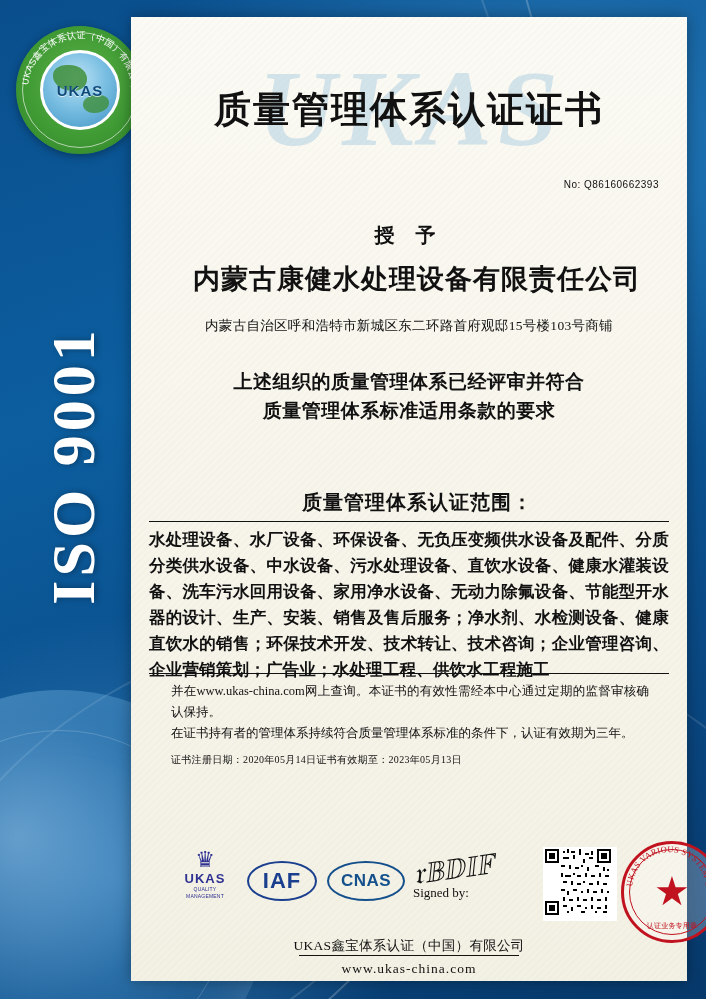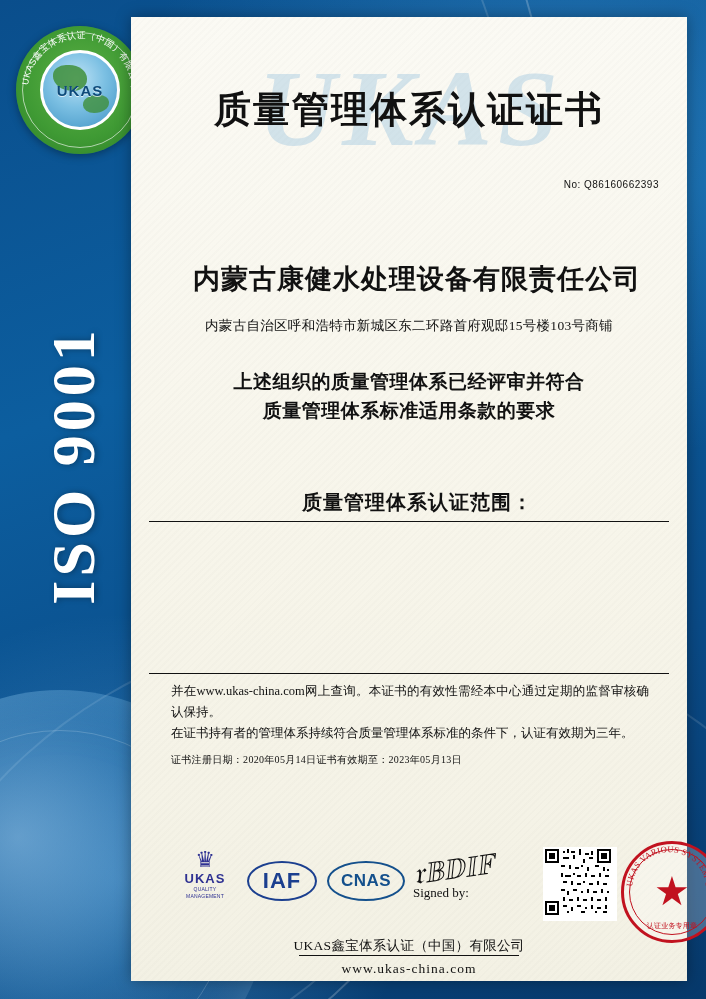--- a/index.html
+++ b/index.html
@@ -224,30 +224,32 @@
 
     <div class="watermark">UKAS</div>
 
     <div class="title">质量管理体系认证证书</div>
 
     <div class="no-line">
       <span>No:</span>
       <span>Q86160662393</span>
     </div>
 
+    <div class="grant">授 予</div>
     <div class="company">内蒙古康健水处理设备有限责任公司</div>
     <div class="address">内蒙古自治区呼和浩特市新城区东二环路首府观邸15号楼103号商铺</div>
 
     <div class="stmt">
       <div>上述组织的质量管理体系已经评审并符合</div>
       <div>质量管理体系标准适用条款的要求</div>
     </div>
 
     <div class="scope-title">质量管理体系认证范围：</div>
     <div class="rule r1"></div>
+    <div class="scope-body">水处理设备、水厂设备、环保设备、无负压变频供水设备及配件、分质分类供水设备、中水设备、污水处理设备、直饮水设备、健康水灌装设备、洗车污水回用设备、家用净水设备、无动力除氟设备、节能型开水器的设计、生产、安装、销售及售后服务；净水剂、水检测设备、健康直饮水的销售；环保技术开发、技术转让、技术咨询；企业管理咨询、企业营销策划；广告业；水处理工程、供饮水工程施工</div>
     <div class="rule r2"></div>
 
     <div class="fineprint">
       <div>并在www.ukas-china.com网上查询。本证书的有效性需经本中心通过定期的监督审核确认保持。</div>
       <div>在证书持有者的管理体系持续符合质量管理体系标准的条件下，认证有效期为三年。</div>
     </div>
 
     <div class="dates">
       <span>
         <span>证书注册日期：</span><span>2020年05月14日</span>

